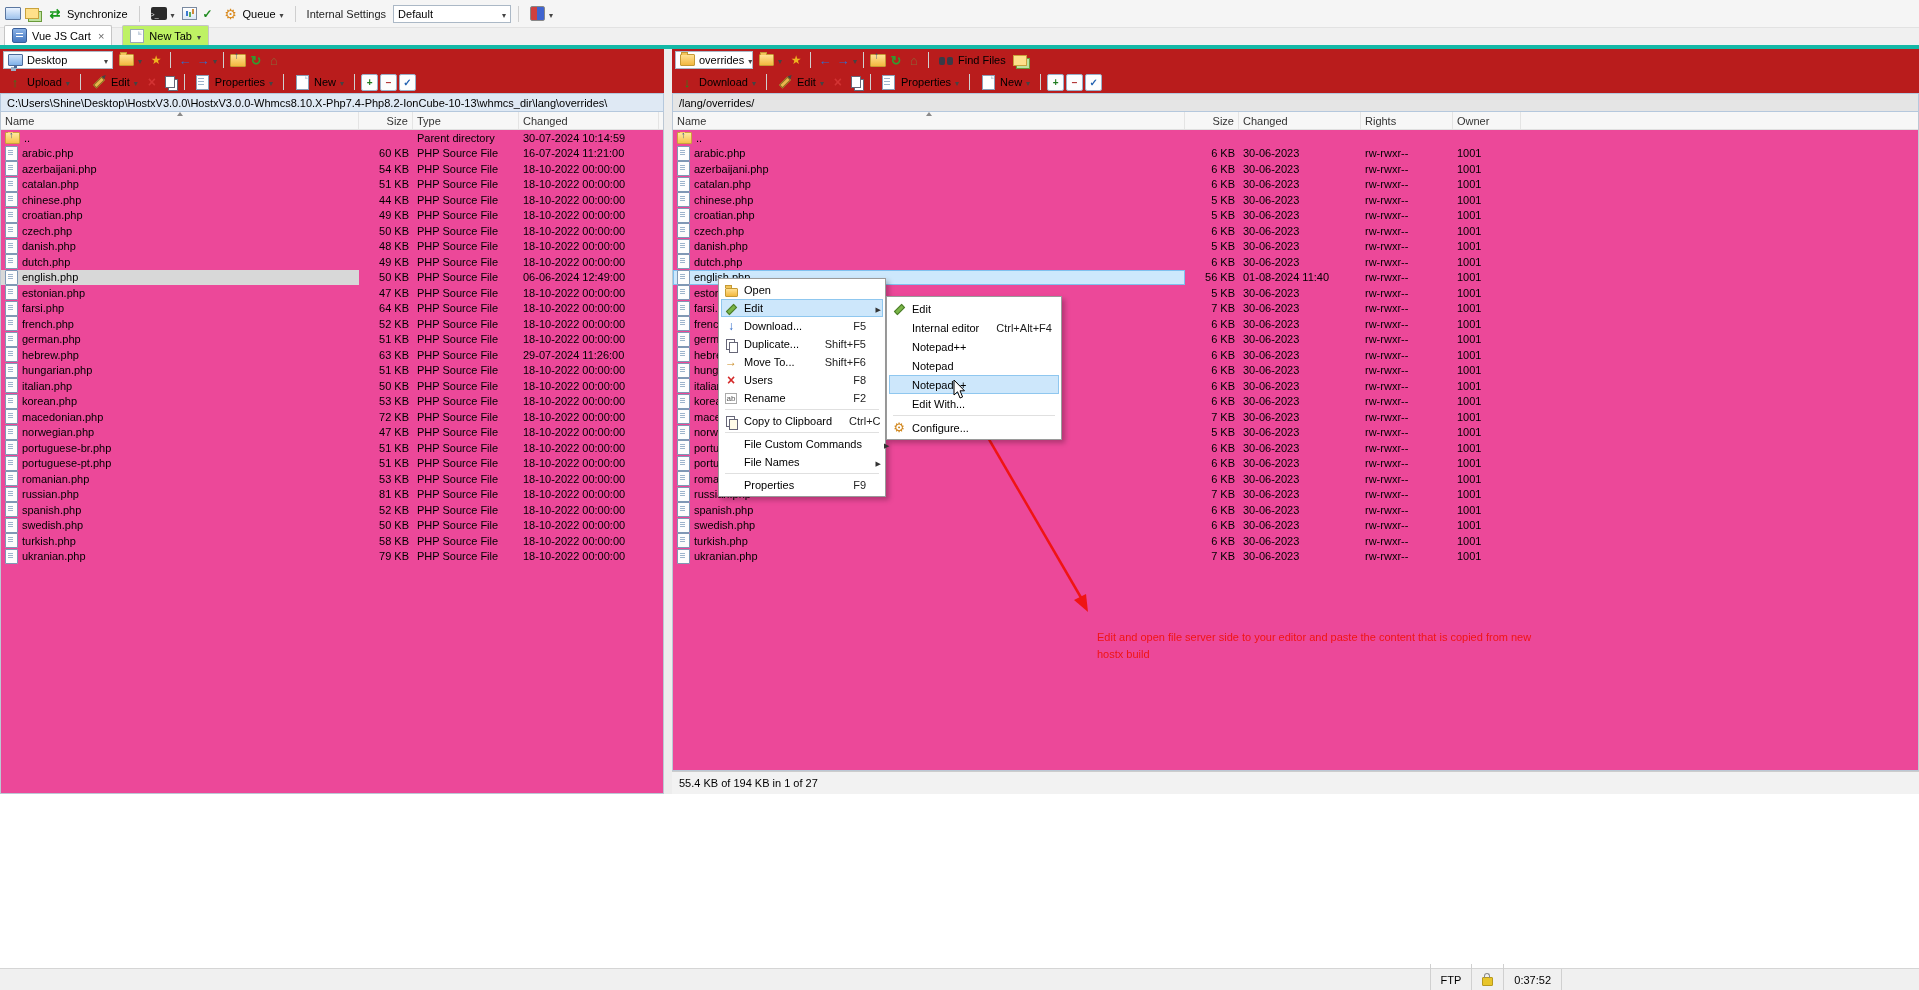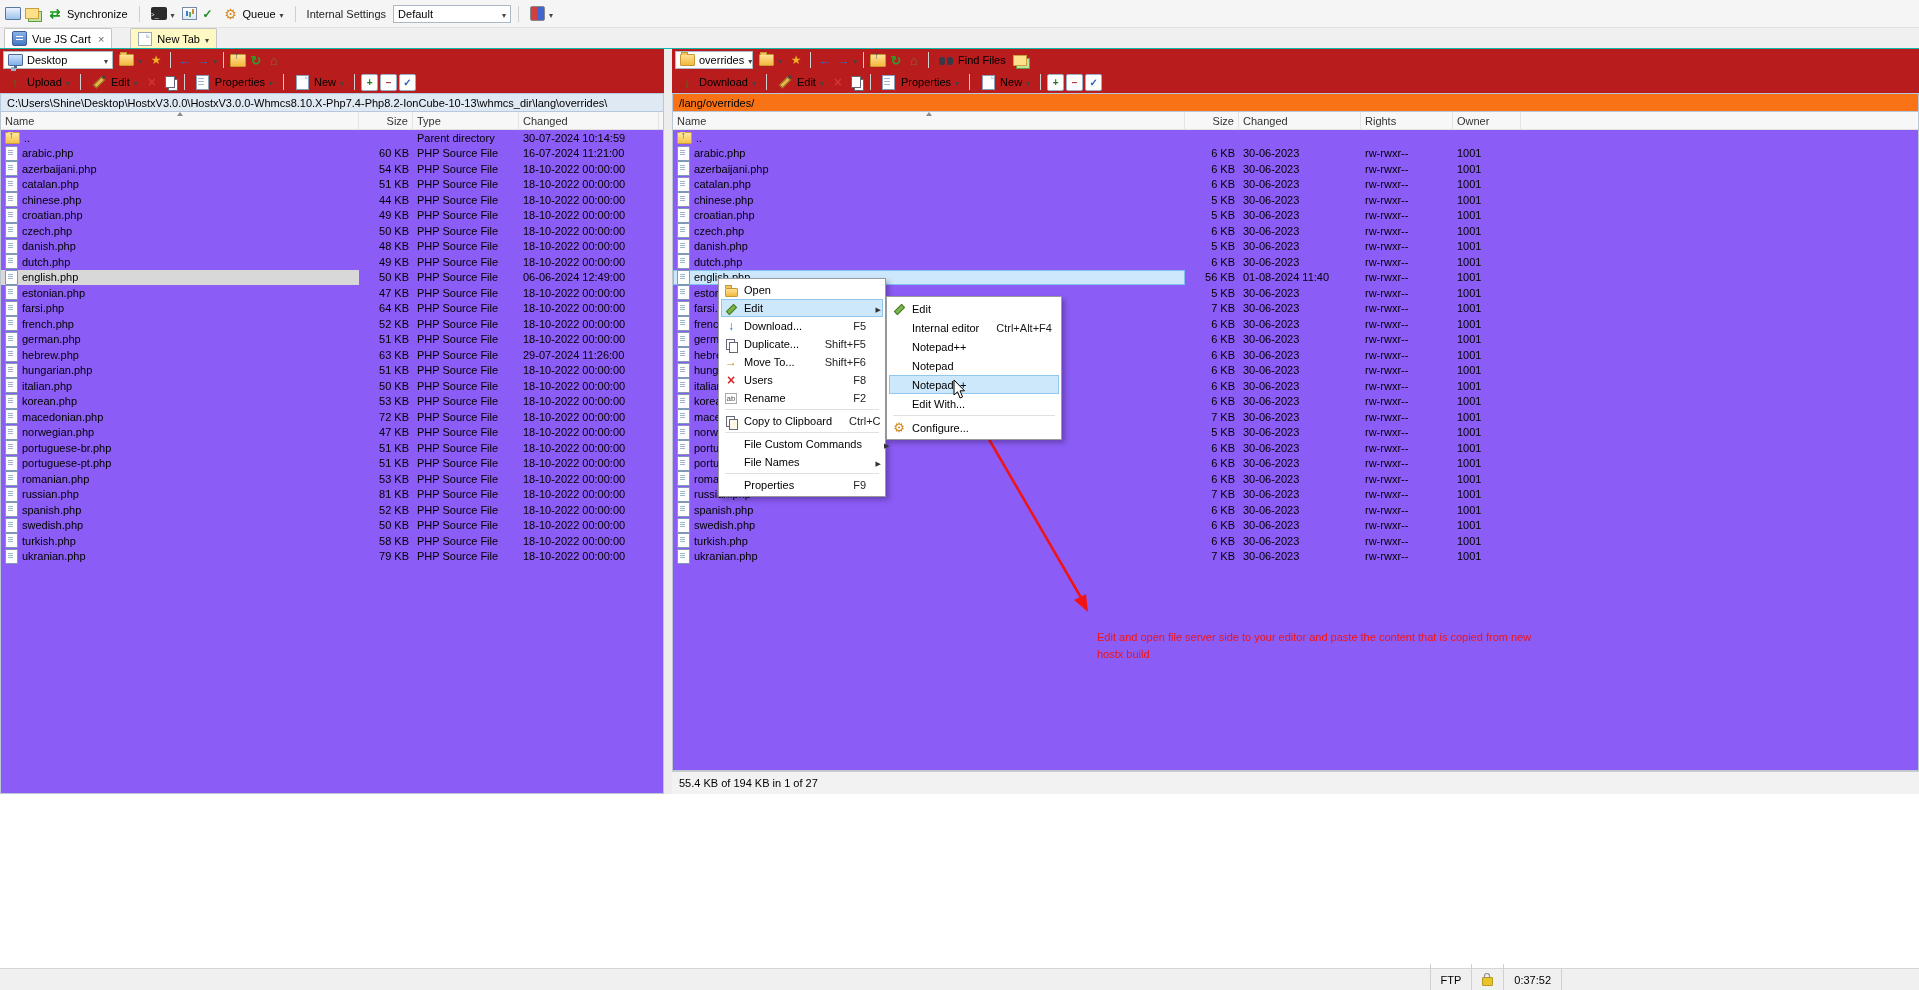--- a/index.html
+++ b/index.html
@@ -60,39 +60,39 @@
   .binoc::before{left:0}.binoc::after{right:1px}
   .sq{width:15px;height:15px;border:1px solid #9ab0c8;background:#fdfdfd;display:inline-flex;align-items:center;
       justify-content:center;font-size:10px;border-radius:2px;flex:none}
   .sq-plus::before{content:"+";color:#1d7a1d;font-weight:bold}
   .sq-minus::before{content:"−";color:#b03030;font-weight:bold}
   .sq-check::before{content:"✓";color:#2060b0;font-weight:bold}
   .lock{width:9px;height:7px;background:#e8c52a;border:1px solid #b89a1e;border-radius:1px;position:relative;margin-top:3px}
   .lock::before{content:"";position:absolute;left:1px;top:-5px;width:4px;height:4px;border:1px solid #8a8a8a;border-bottom:none;border-radius:3px 3px 0 0}
 
   
-  .tab-bar{position:absolute;left:0;top:28px;width:100%;height:21px;background:#f0f0f0;border-bottom:1px solid #14b8a6;
-           display:flex;align-items:flex-end;padding-left:4px;gap:18px;box-sizing:border-box}
+  .tab-bar{position:absolute;left:0;top:28px;width:100%;height:21px;background:#f0f0f0;border-bottom:4px solid #14b8a6;
+           display:flex;align-items:flex-end;padding-left:4px;gap:10px;box-sizing:border-box}
   .tab{display:flex;align-items:center;gap:5px;height:19px;padding:0 7px;border:1px solid #c5c5c5;border-bottom:none;
        border-radius:2px 2px 0 0;background:#fff}
-  .tab.inactive{background:#fef9c3}
+  .tab.inactive{background:#bef264}
   .tab-close{color:#666;font-size:11px;margin-left:2px}
 
   
   .panels{position:absolute;left:0;top:49px;width:100%;height:745px}
   .panel{position:absolute;top:0;height:100%;display:flex;flex-direction:column;box-sizing:border-box}
   .panel.leftp{left:0;width:664px}
   .panel.rightp{left:672px;width:1247px}
   .panel-divider{position:absolute;left:664px;top:0;width:8px;height:100%;background:#ededed}
   .ptb{height:22px;background:#b91c1c;display:flex;align-items:center;padding:0 3px;gap:2px;flex:none}
   .path-bar{height:19px;display:flex;align-items:center;padding:0 6px;border:1px solid #b5c8dd;flex:none;
             white-space:nowrap;overflow:hidden;box-sizing:border-box}
   .left-pb{background:#dfe9f4}
-  .right-pb{background:#f97316}
-  .file-area{flex:1;border:1px solid #bcc7d4;border-top:none;background:#8b5cf6;display:flex;flex-direction:column;overflow:hidden}
+  .right-pb{background:#e5e5e5}
+  .file-area{flex:1;border:1px solid #bcc7d4;border-top:none;background:#ec4899;display:flex;flex-direction:column;overflow:hidden}
   .hdr-row{height:17px;display:flex;background:#f7f7f7;border-bottom:1px solid #e0e0e0;color:#333;flex:none}
   .hdr-cell{position:relative;padding:0 4px;border-right:1px solid #e4e4e4;display:flex;align-items:center;box-sizing:border-box}
   .hdr-right{justify-content:flex-end}
   .sort-asc{position:absolute;top:0;left:50%;margin-left:-3px;width:0;height:0;
             border-left:3px solid transparent;border-right:3px solid transparent;border-bottom:4px solid #8a8a8a}
   .rows{flex:1;position:relative;overflow:hidden}
   .frow{height:15.5px;display:flex;align-items:center}
   .cell{padding:0 4px;white-space:nowrap;overflow:hidden;box-sizing:border-box;flex:none}
   .cl-name{width:358px;display:flex;align-items:center;gap:4px}
   .cl-size{width:54px;text-align:right}

